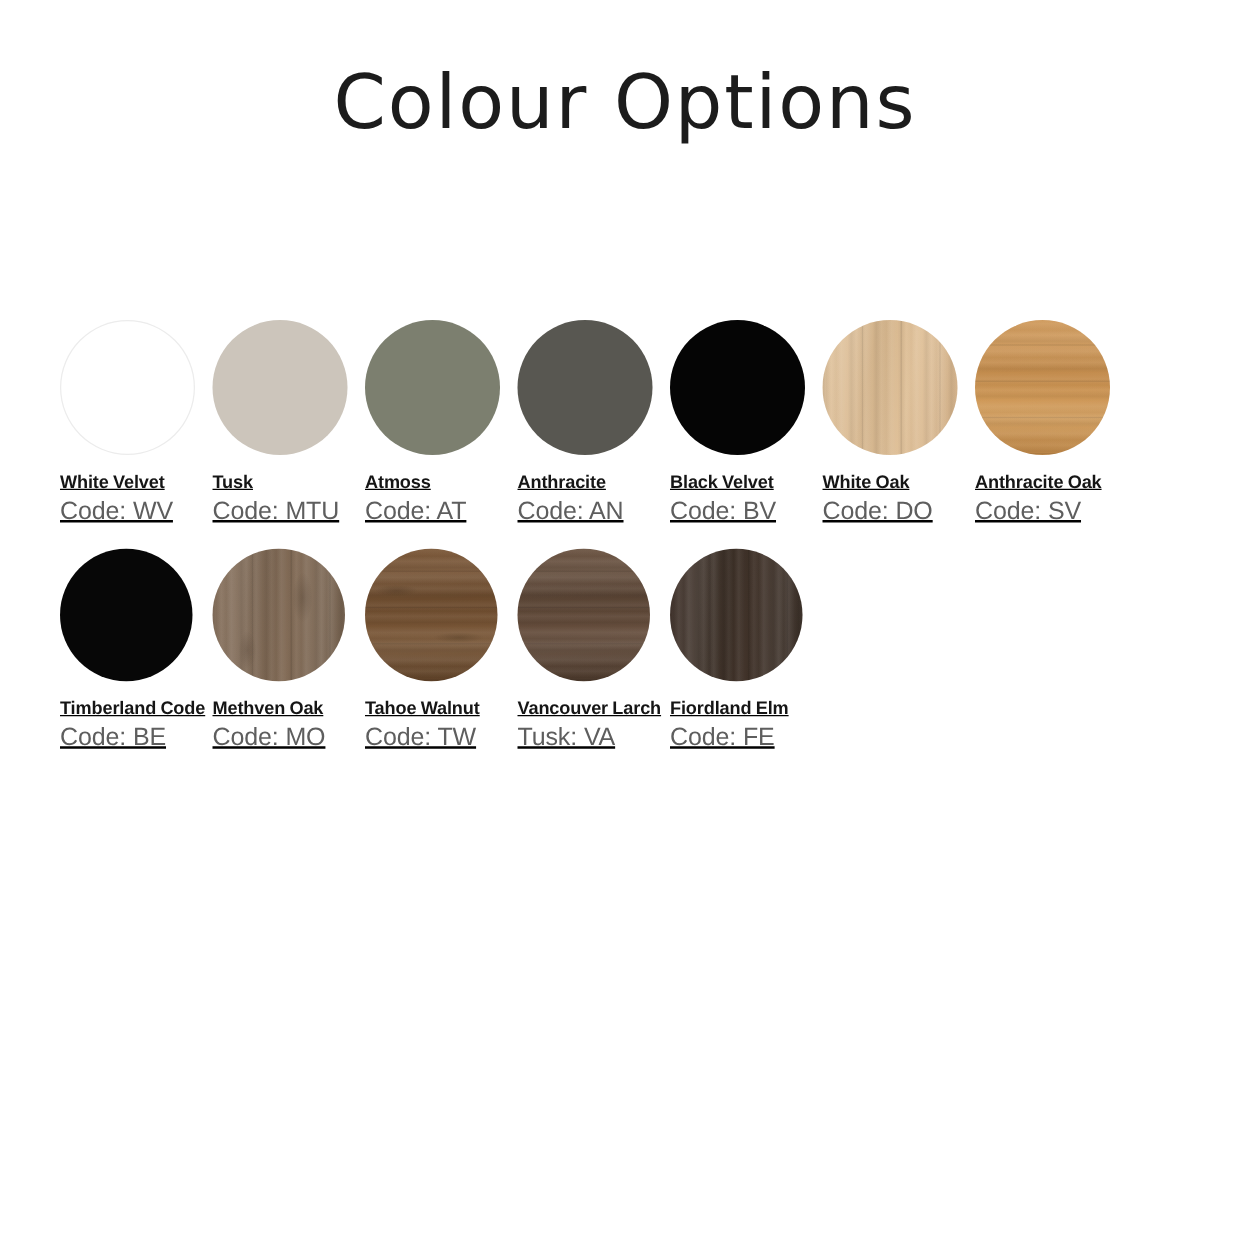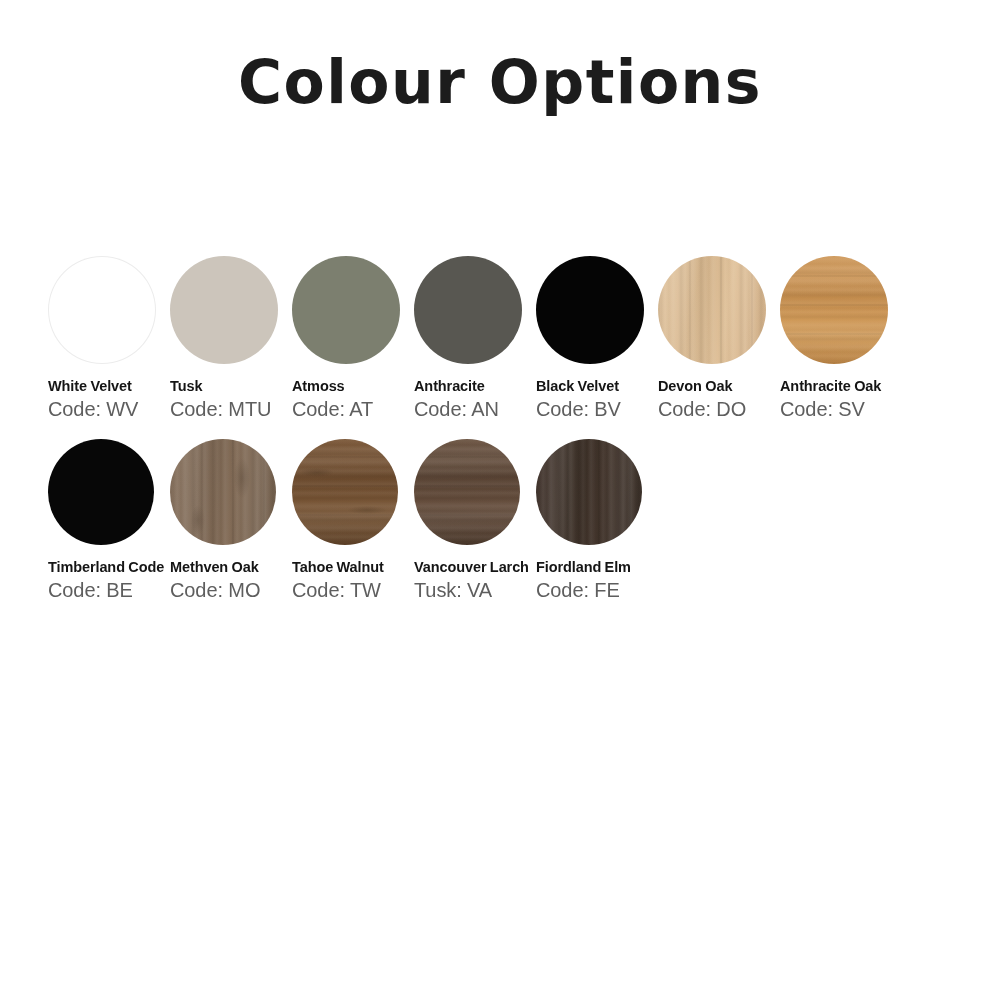--- a/index.html
+++ b/index.html
@@ -23,37 +23,38 @@
 
   
   .title {
     position: absolute;
     top: 48px;
     left: 0;
     width: 1000px;
     text-align: center;
     font-family: "DejaVu Sans", sans-serif;
     font-size: 60px;
-    font-weight: 700;
+    font-weight: 400;
     letter-spacing: 1.5px;
     color: #1c1c1c;
     line-height: 1.15;
   }
 
   
   .swatch-grid {
     position: absolute;
     top: 256px;
     left: 48px;
     width: 920px;
   }
 
   .swatch-row {
     display: flex;
     align-items: flex-end;
+    text-decoration: underline;
   }
 
   .swatch-row.row-1 { margin-bottom: 17px; }
 
   .swatch-cell {
     width: 122px;
     flex: 0 0 122px;
     display: flex;
     flex-direction: column;
     align-items: flex-start;
@@ -194,21 +195,21 @@
         <div class="swatch-disc" style="background:#050505;"></div>
         <div class="swatch-label">Black Velvet</div>
         <div class="swatch-code">Code: BV</div>
       </div>
 
       <div class="swatch-cell">
         <div class="swatch-disc" style="background:linear-gradient(100deg,#e3c7a3 0%,#d8b78d 35%,#e0c199 62%,#d2ae84 100%);">
           <div class="grain grain-v"></div>
           <div class="knot" style="left:62%;top:24%;width:13px;height:26px;background:radial-gradient(ellipse at center,#a8norm 0%,#b08a5e 0%,rgba(176,138,94,0) 70%);"></div>
         </div>
-        <div class="swatch-label">Devon Oak</div>
+        <div class="swatch-label">White Oak</div>
         <div class="swatch-code">Code: DO</div>
       </div>
 
       <div class="swatch-cell">
         <div class="swatch-disc" style="background:linear-gradient(185deg,#cf9a5c 0%,#c9904f 40%,#d09a58 70%,#c28948 100%);">
           <div class="grain grain-h"></div>
         </div>
         <div class="swatch-label">Anthracite Oak</div>
         <div class="swatch-code">Code: SV</div>
       </div>

